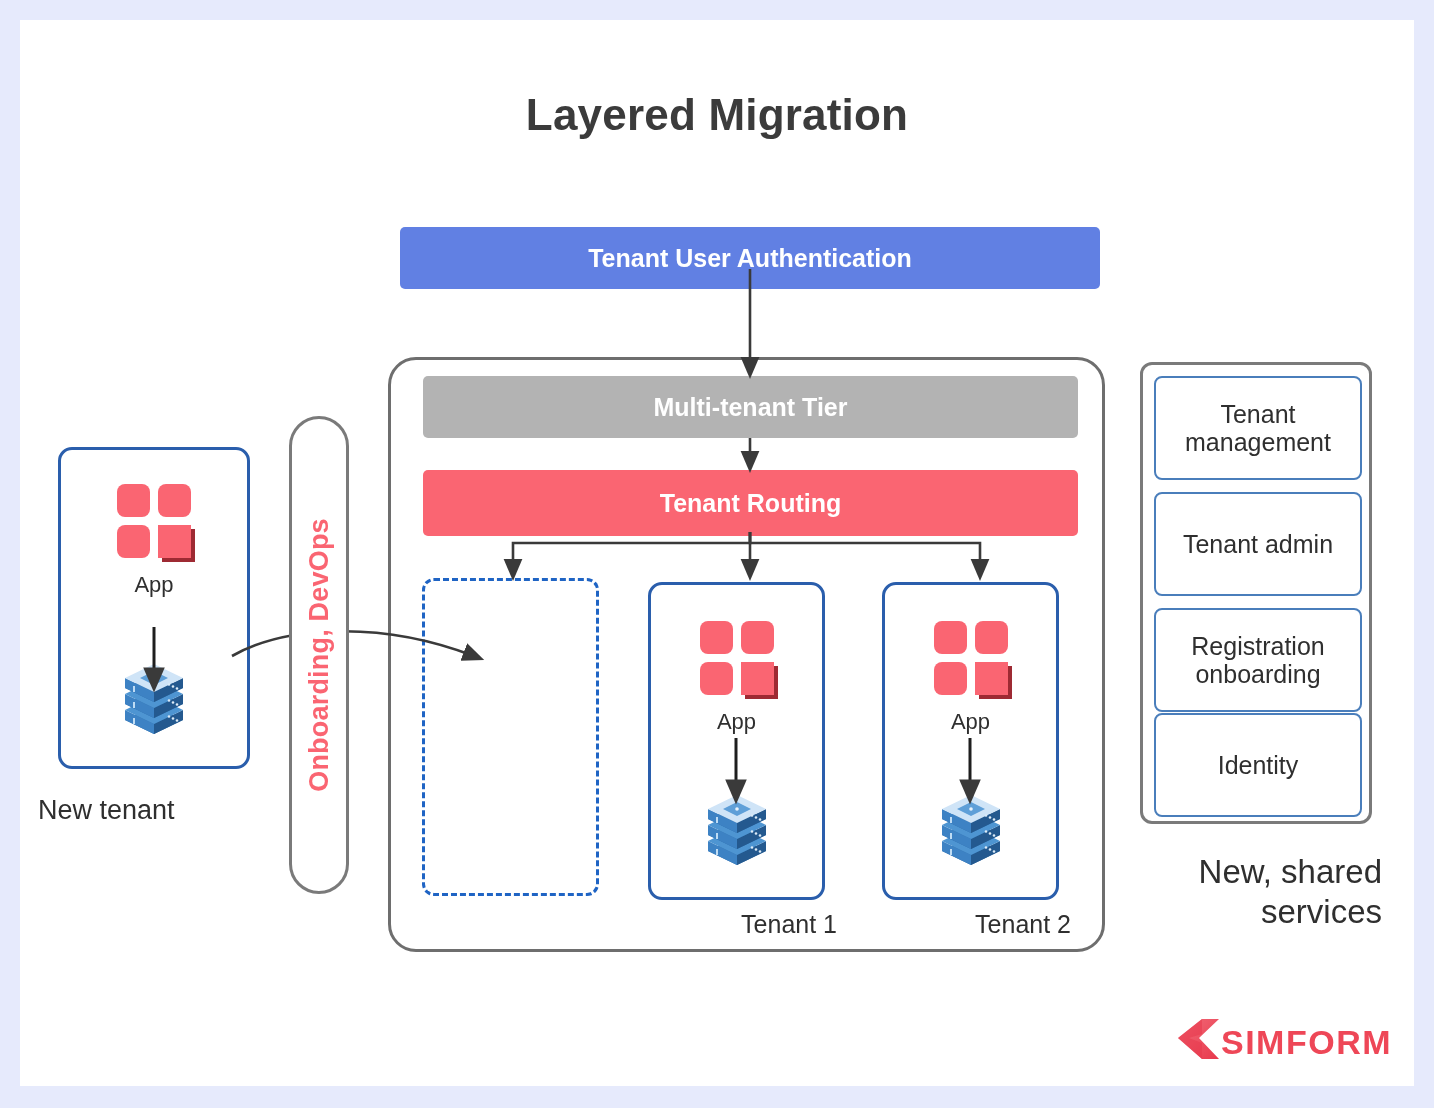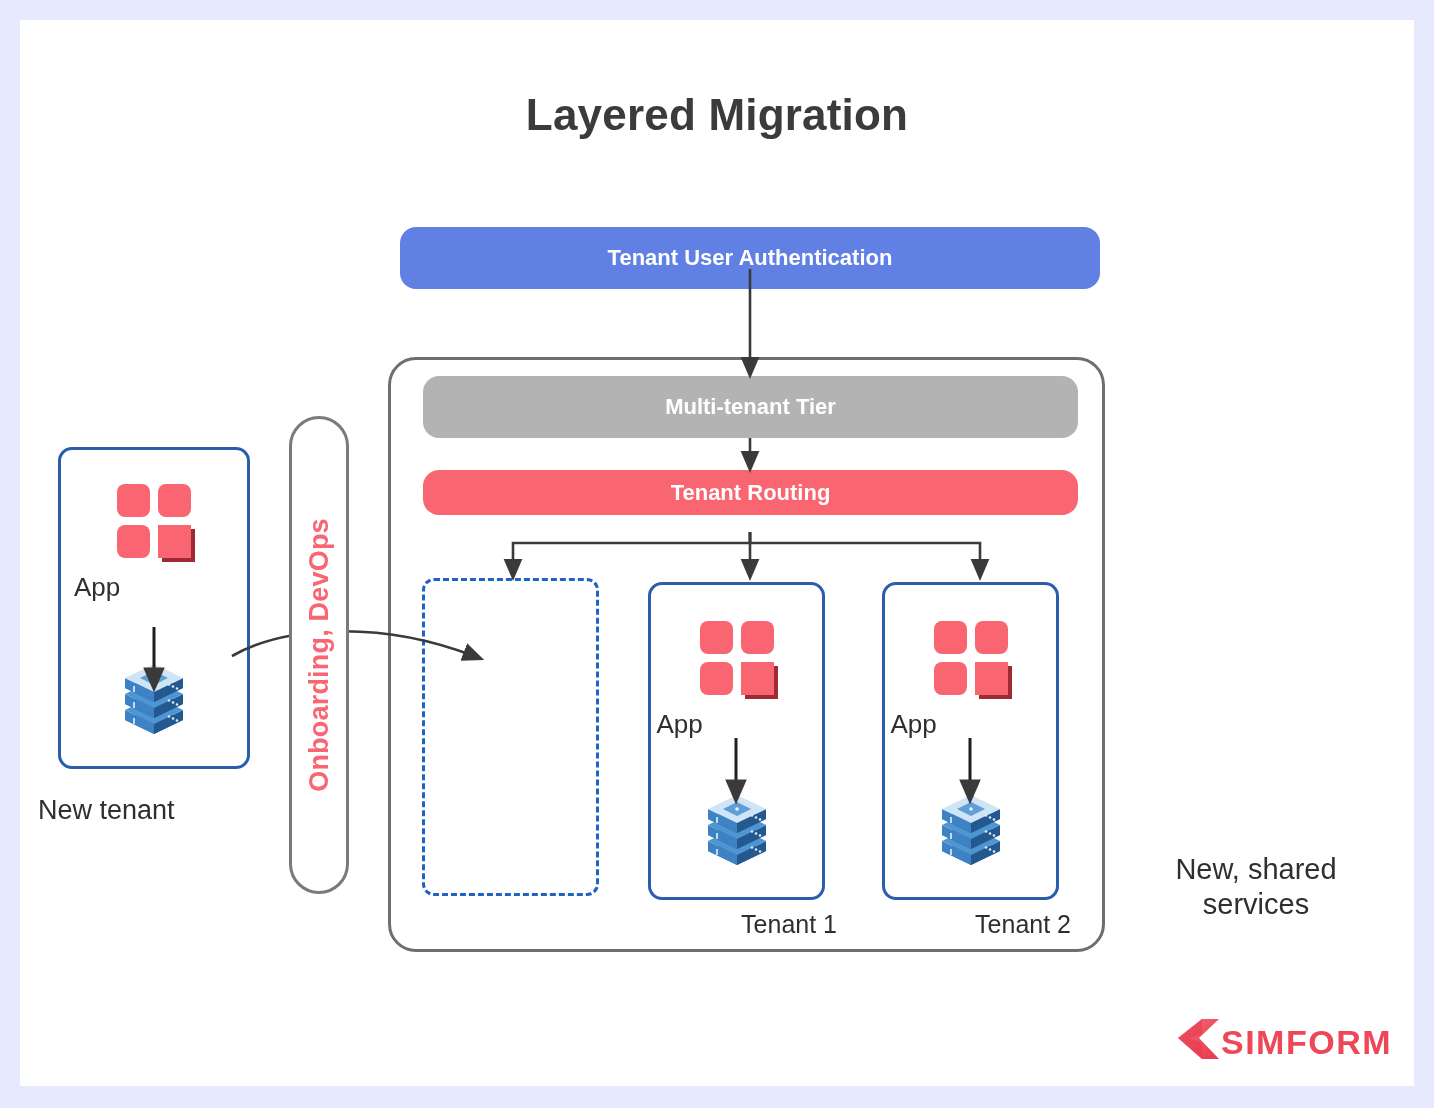--- a/index.html
+++ b/index.html
@@ -26,27 +26,27 @@
     font-weight:bold;
     color:#3B3B3B;
     letter-spacing:0.2px;
   }
 
   
   .bar {
     position:absolute;
     display:flex; align-items:center; justify-content:center;
     color:#ffffff;
-    font-size:22px;
+    font-size:25px;
     font-weight:bold;
-    border-radius:16px;
+    border-radius:5px;
   }
   #auth-bar   { left:380px; top:207px; width:700px; height:62px; background:#6180E3; }
   #mt-bar     { left:403px; top:356px; width:655px; height:62px; background:#B3B3B3; }
-  #route-bar  { left:403px; top:450px; width:655px; height:45px; background:#FA6572; }
+  #route-bar  { left:403px; top:450px; width:655px; height:66px; background:#FA6572; }
 
   
   #mt-container {
     position:absolute;
     left:368px; top:337px;
     width:717px; height:595px;
     border:3px solid #6E6E6E;
     border-radius:28px;
     background:transparent;
   }
@@ -122,22 +122,22 @@
     background:#FA6572;
   }
   .app-icon .sq.tl { left:0;   top:0;   border-radius:8px; }
   .app-icon .sq.tr { left:41px;top:0;   border-radius:8px; }
   .app-icon .sq.bl { left:0;   top:41px;border-radius:8px; }
   .app-icon .sq.br { left:41px;top:41px;border-radius:0;
       box-shadow:4px 4px 0 0 #9E2A33; }
 
   .app-label {
     position:absolute;
-    width:160px; text-align:left;
-    font-size:26px;
+    width:160px; text-align:center;
+    font-size:22px;
     color:#2F2F2F;
   }
 
   
   .server-icon { position:absolute; width:66px; height:72px; }
   #wires-top { position:absolute; left:0; top:0; width:1394px; height:1066px; z-index:2; }
 
   
   #services-container {
     position:absolute;
@@ -162,22 +162,22 @@
   }
   #svc-0 { top:11px; }
   #svc-1 { top:127px; }
   #svc-2 { top:243px; }
   #svc-3 { top:348px; }
 
   #services-label {
     position:absolute;
     left:1110px; top:832px;
     width:252px;
-    text-align:center;
-    font-size:29px;
+    text-align:right;
+    font-size:33px;
     line-height:1.2;
     color:#2F2F2F;
   }
 
   
   #logo {
     position:absolute;
     left:1155px; top:990px;
     width:215px; height:52px;
     display:flex; align-items:flex-end; gap:0;
@@ -365,20 +365,34 @@
         </g>
       </svg>
     </div>
   </div>
   <div id="new-tenant-label">New tenant</div>
 
   <div id="onboarding">
     <span class="vtext">Onboarding, DevOps</span>
   </div>
 
+  <div id="services-container">
+    <div id="svc-0" class="service-box">
+      <span>Tenant management</span>
+    </div>
+    <div id="svc-1" class="service-box">
+      <span>Tenant admin</span>
+    </div>
+    <div id="svc-2" class="service-box">
+      <span>Registration onboarding</span>
+    </div>
+    <div id="svc-3" class="service-box">
+      <span>Identity</span>
+    </div>
+  </div>
   <div id="services-label">New, shared services</div>
 
   <div id="logo">
     <span class="mark">
       <svg viewBox="0 0 46 46" xmlns="http://www.w3.org/2000/svg">
         <defs>
           <linearGradient id="lg1" x1="0" y1="0" x2="1" y2="1">
             <stop offset="0" stop-color="#F26D7A"></stop>
             <stop offset="1" stop-color="#E8384C"></stop>
           </linearGradient>

